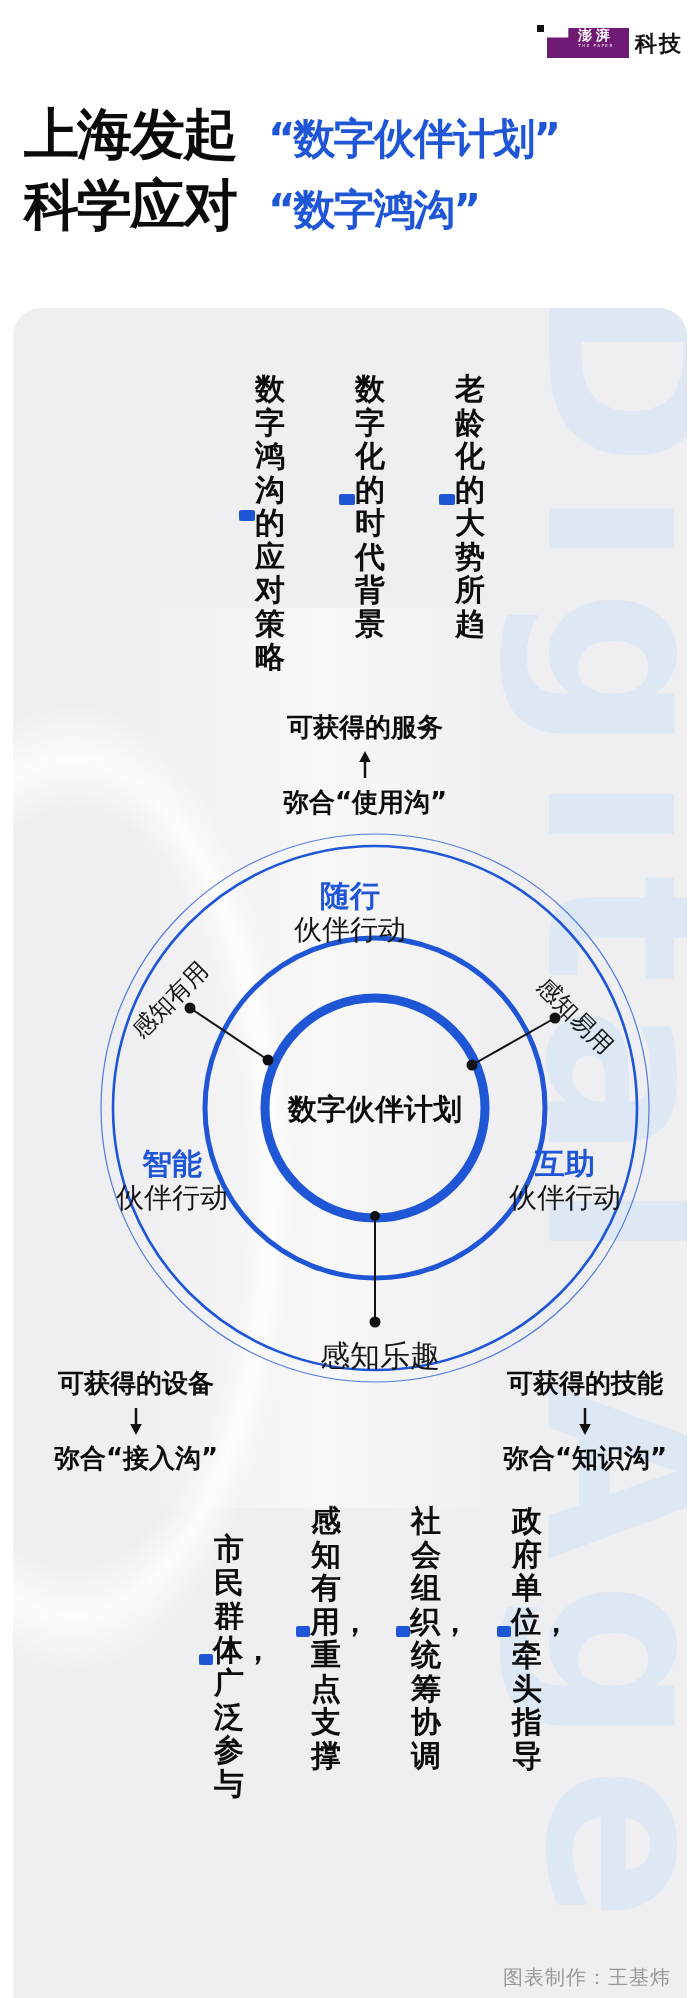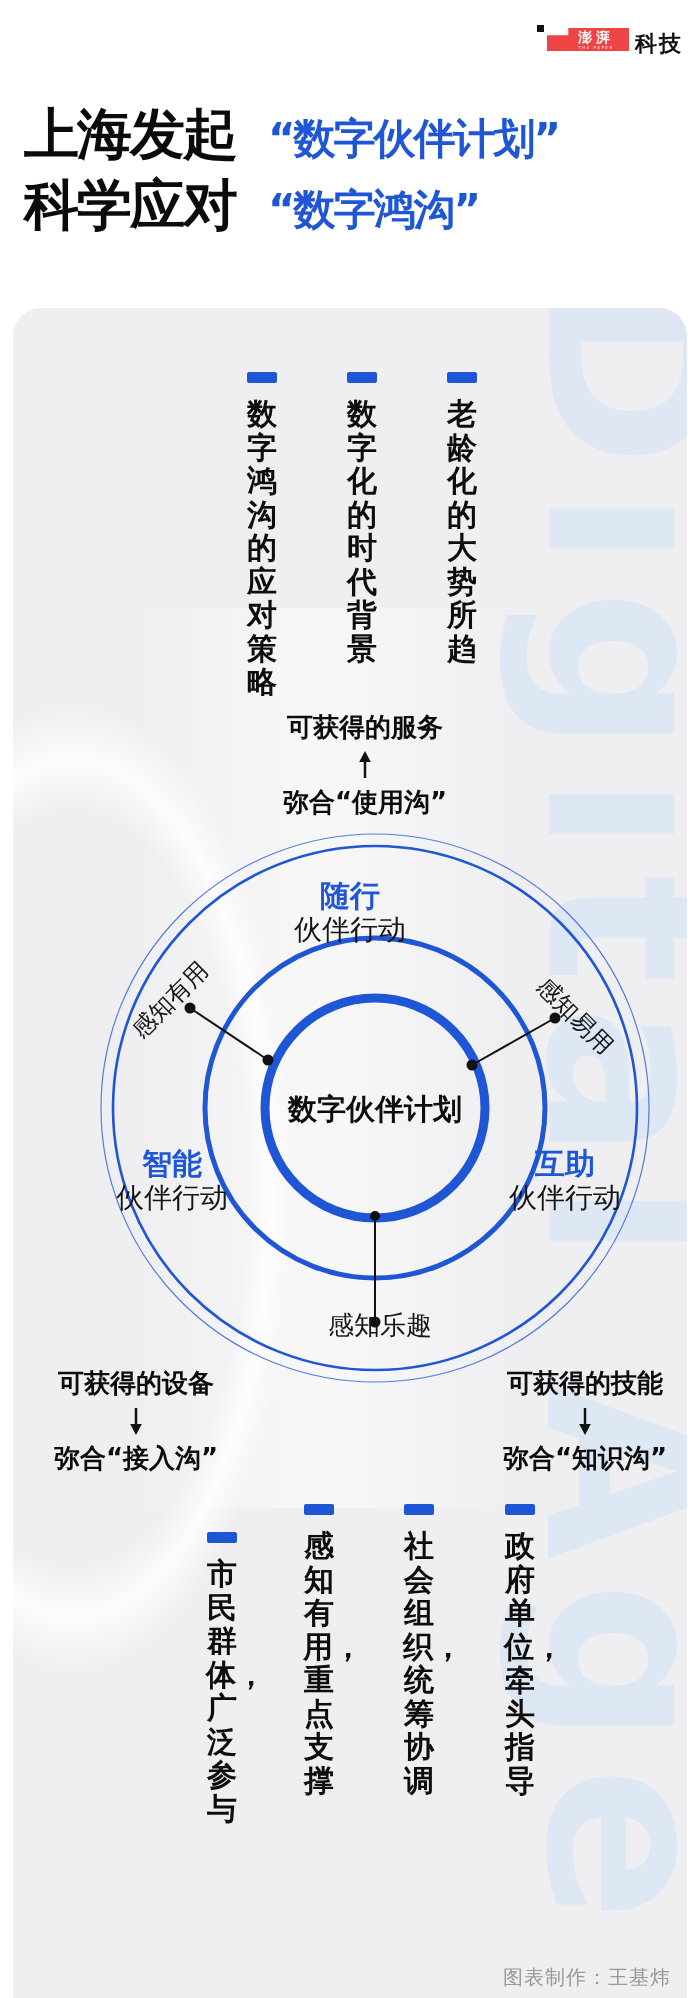--- a/index.html
+++ b/index.html
@@ -15,23 +15,23 @@
     position:relative;
     background:#ffffff;
     font-family:"DejaVu Sans","Liberation Sans",sans-serif;
     color:var(--ink);
     overflow:hidden;
   }
   
   .logo{position:absolute;left:537px;top:22px;width:150px;height:36px;}
   .logo-sq{position:absolute;left:0;top:3px;width:7px;height:7px;background:#101010;}
   .logo-box{
-    position:absolute;left:10px;top:6px;width:82px;height:23px;background:#ef4444;
+    position:absolute;left:10px;top:6px;width:82px;height:30px;background:#701a75;
     clip-path:polygon(0 32%,26% 32%,26% 0,100% 0,100% 100%,0 100%);
-    display:flex;flex-direction:column;align-items:center;justify-content:center;
+    display:flex;flex-direction:column;align-items:center;
   }
   .logo-cn{color:#fff;font-size:14px;font-weight:700;letter-spacing:4px;line-height:15px;margin-left:16px;}
   .logo-sub{color:#fff;font-size:4px;letter-spacing:1.5px;margin-left:16px;line-height:5px;}
   .logo-tech{position:absolute;left:98px;top:7px;font-size:22px;font-weight:700;letter-spacing:2px;color:#101010;}
 
   .title{position:absolute;left:24px;top:98px;}
   .trow{display:flex;align-items:baseline;height:71px;white-space:nowrap;}
   .t-black{font-size:55px;font-weight:800;color:#0b0b0c;letter-spacing:-2px;}
   .t-blue{font-size:42px;font-weight:700;color:var(--accent);margin-left:32px;letter-spacing:-2px;}
 
@@ -49,21 +49,21 @@
   .swoosh{
     position:absolute;left:-230px;top:250px;width:580px;height:1260px;border-radius:50%;
     background:radial-gradient(closest-side,rgba(255,255,255,0) 60%,rgba(255,255,255,.8) 68%,rgba(255,255,255,0) 77%);
   }
   .glow{
     position:absolute;left:120px;top:300px;width:380px;height:900px;
     background:linear-gradient(90deg,rgba(255,255,255,0),rgba(255,255,255,.55),rgba(255,255,255,0));
   }
 
   
-  .vcol{position:absolute;width:46px;display:flex;flex-direction:column;align-items:center;}
+  .vcol{position:absolute;width:46px;display:flex;flex-direction:row;align-items:center;}
   .dash{width:30px;height:11px;border-radius:2px;background:var(--accent);margin-bottom:14px;}
   .vtext{
     width:32px;font-size:30px;line-height:33.5px;font-weight:700;color:#0d0d0f;
     word-break:break-all;text-align:center;
   }
   .tc0{left:226px;top:64px;}
   .tc1{left:326px;top:64px;}
   .tc2{left:426px;top:64px;}
   .bc0{left:186px;top:1196px;margin-top:28px;}
   .bc1{left:283px;top:1196px;}
@@ -87,21 +87,21 @@
   .ringlab{position:absolute;width:176px;text-align:center;}
   .ringlab .hl{display:block;font-size:30px;font-weight:700;color:var(--accent);line-height:32px;}
   .ringlab .rest{display:block;font-size:28px;color:#151517;line-height:32px;margin-top:2px;}
   .ring-top{left:249px;top:572px;}
   .ring-left{left:71px;top:840px;}
   .ring-right{left:464px;top:840px;}
 
   .percep{position:absolute;width:150px;text-align:center;font-size:24px;color:#151517;white-space:nowrap;}
   .c-left{left:82px;top:676px;transform:rotate(-45deg);}
   .c-right{left:487px;top:692px;transform:rotate(45deg);}
-  .c-bottom{left:292px;top:1000px;font-size:26px;}
+  .c-bottom{left:292px;top:1028px;font-size:30px;}
 
   .credit{position:absolute;right:16px;top:1630px;font-size:20px;color:var(--credit);letter-spacing:1px;margin-top:26px;}
 </style>
 </head>
 <body>
 
 <div class="logo">
   <div class="logo-sq"></div>
   <div class="logo-box">
     <span class="logo-cn">澎湃</span>

